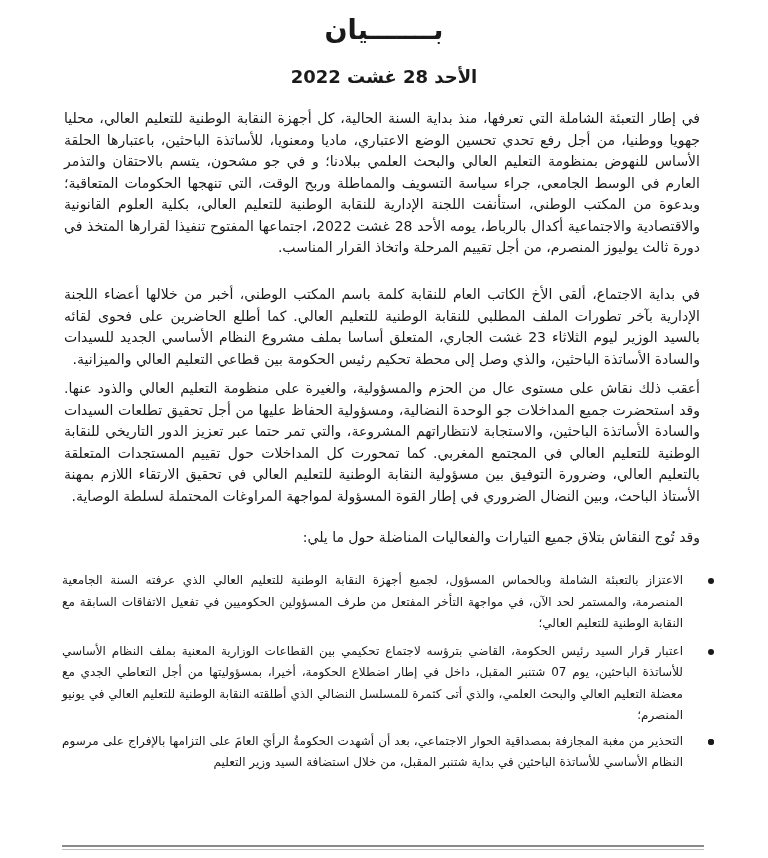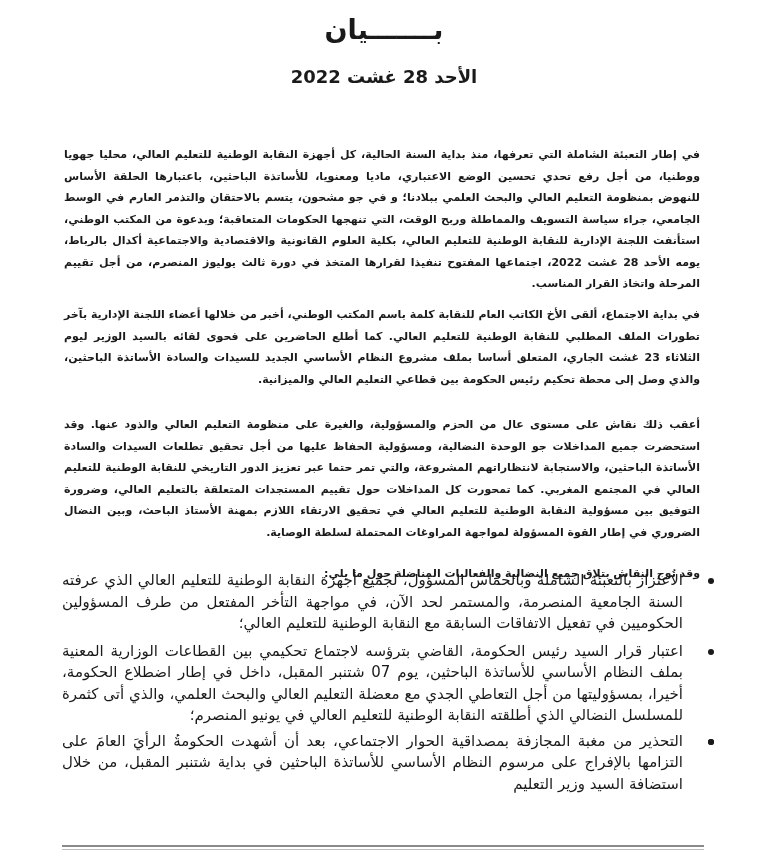--- a/index.html
+++ b/index.html
@@ -36,44 +36,43 @@
       top: 66px;
       left: 0; right: 0;
       text-align: center;
       font-size: 18px;
       font-weight: bold;
     }
     .para {
       position: absolute;
       left: 64px;
       right: 68px;
-      font-size: 11px;
+      font-size: 14px;
       line-height: 21.5px;
       text-align: justify;
       text-align-last: right;
-      font-weight: 700;
-      margin-top: 36px;
+      font-weight: 400;
     }
     .p1 { top: 108px; }
-    .p2 { top: 268px; }
+    .p2 { top: 284px; }
     .p3 { top: 378px; }
     .intro { top: 527px; }
     .bullets {
       position: absolute;
       top: 570px;
       left: 62px;
       right: 40px;
       margin: 0;
       padding: 0;
       list-style: none;
     }
     .bullet {
       position: relative;
       padding-right: 45px;
-      font-size: 15px;
+      font-size: 12px;
       line-height: 21.5px;
       text-align: justify;
       text-align-last: right;
       margin-bottom: 4px;
     }
     .bullet .dot {
       position: absolute;
       right: 14px;
       top: 8px;
       width: 6px;
@@ -107,21 +106,21 @@
 <body>
 
 <div class="page">
   <div class="title">بـــــــيان</div>
   <div class="date">الأحد 28 غشت 2022</div>
 
   <div class="para p1">في إطار التعبئة الشاملة التي تعرفها، منذ بداية السنة الحالية، كل أجهزة النقابة الوطنية للتعليم العالي، محليا جهويا ووطنيا، من أجل رفع تحدي تحسين الوضع الاعتباري، ماديا ومعنويا، للأساتذة الباحثين، باعتبارها الحلقة الأساس للنهوض بمنظومة التعليم العالي والبحث العلمي ببلادنا؛ و في جو مشحون، يتسم بالاحتقان والتذمر العارم في الوسط الجامعي، جراء سياسة التسويف والمماطلة وربح الوقت، التي تنهجها الحكومات المتعاقبة؛ وبدعوة من المكتب الوطني، استأنفت اللجنة الإدارية للنقابة الوطنية للتعليم العالي، بكلية العلوم القانونية والاقتصادية والاجتماعية أكدال بالرباط، يومه الأحد 28 غشت 2022، اجتماعها المفتوح تنفيذا لقرارها المتخذ في دورة ثالث يوليوز المنصرم، من أجل تقييم المرحلة واتخاذ القرار المناسب.</div>
   <div class="para p2">في بداية الاجتماع، ألقى الأخ الكاتب العام للنقابة كلمة باسم المكتب الوطني، أخبر من خلالها أعضاء اللجنة الإدارية بآخر تطورات الملف المطلبي للنقابة الوطنية للتعليم العالي. كما أطلع الحاضرين على فحوى لقائه بالسيد الوزير ليوم الثلاثاء 23 غشت الجاري، المتعلق أساسا بملف مشروع النظام الأساسي الجديد للسيدات والسادة الأساتذة الباحثين، والذي وصل إلى محطة تحكيم رئيس الحكومة بين قطاعي التعليم العالي والميزانية.</div>
   <div class="para p3">أعقب ذلك نقاش على مستوى عال من الحزم والمسؤولية، والغيرة على منظومة التعليم العالي والذود عنها. وقد استحضرت جميع المداخلات جو الوحدة النضالية، ومسؤولية الحفاظ عليها من أجل تحقيق تطلعات السيدات والسادة الأساتذة الباحثين، والاستجابة لانتظاراتهم المشروعة، والتي تمر حتما عبر تعزيز الدور التاريخي للنقابة الوطنية للتعليم العالي في المجتمع المغربي. كما تمحورت كل المداخلات حول تقييم المستجدات المتعلقة بالتعليم العالي، وضرورة التوفيق بين مسؤولية النقابة الوطنية للتعليم العالي في تحقيق الارتقاء اللازم بمهنة الأستاذ الباحث، وبين النضال الضروري في إطار القوة المسؤولة لمواجهة المراوغات المحتملة لسلطة الوصاية.</div>
 
-  <div class="para intro">وقد تُوج النقاش بتلاق جميع النضالية والفعاليات المناضلة حول ما يلي:</div>
+  <div class="para intro">وقد تُوج النقاش بتلاق جميع التيارات والفعاليات المناضلة حول ما يلي:</div>
 
   <ul class="bullets">
     <li class="bullet bullet-1">
       <span class="dot"></span>
       <span>الاعتزاز بالتعبئة الشاملة وبالحماس المسؤول، لجميع أجهزة النقابة الوطنية للتعليم العالي الذي عرفته السنة الجامعية المنصرمة، والمستمر لحد الآن، في مواجهة التأخر المفتعل من طرف المسؤولين الحكوميين في تفعيل الاتفاقات السابقة مع النقابة الوطنية للتعليم العالي؛</span>
     </li>
     <li class="bullet">
       <span class="dot"></span>
       <span>اعتبار قرار السيد رئيس الحكومة، القاضي بترؤسه لاجتماع تحكيمي بين القطاعات الوزارية المعنية بملف النظام الأساسي للأساتذة الباحثين، يوم 07 شتنبر المقبل، داخل في إطار اضطلاع الحكومة، أخيرا، بمسؤوليتها من أجل التعاطي الجدي مع معضلة التعليم العالي والبحث العلمي، والذي أتى كثمرة للمسلسل النضالي الذي أطلقته النقابة الوطنية للتعليم العالي في يونيو المنصرم؛</span>
     </li>

